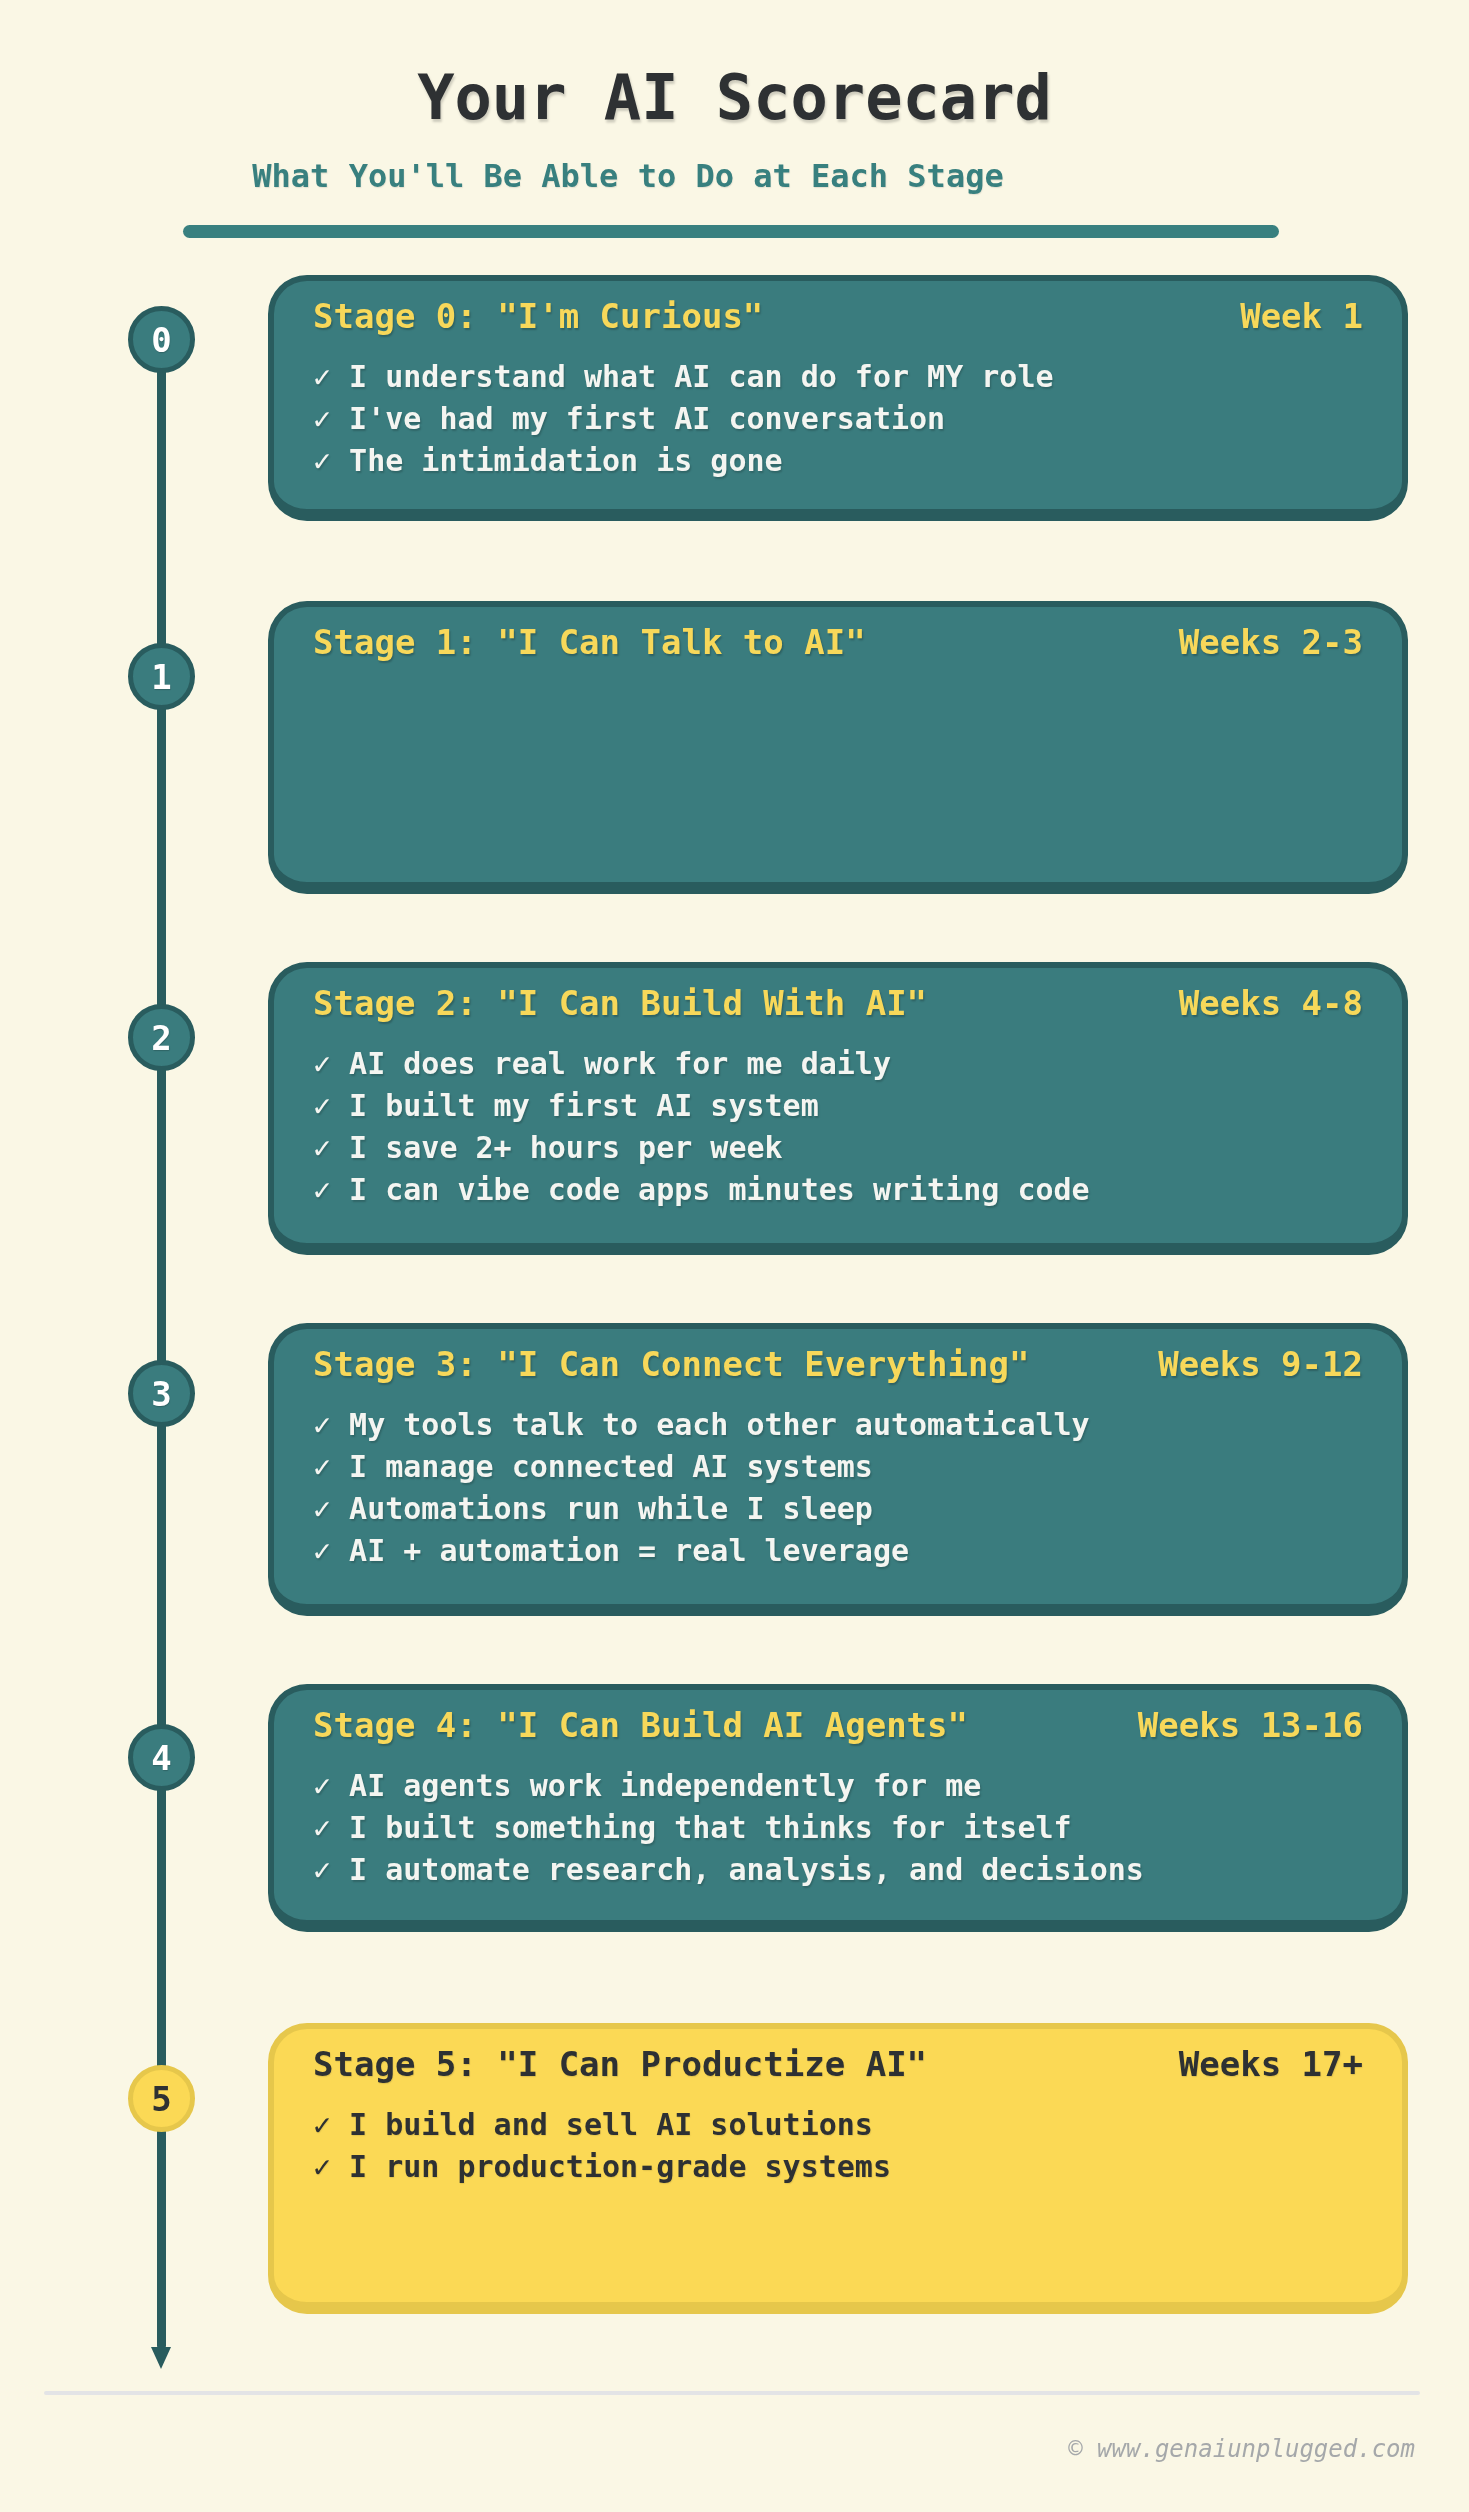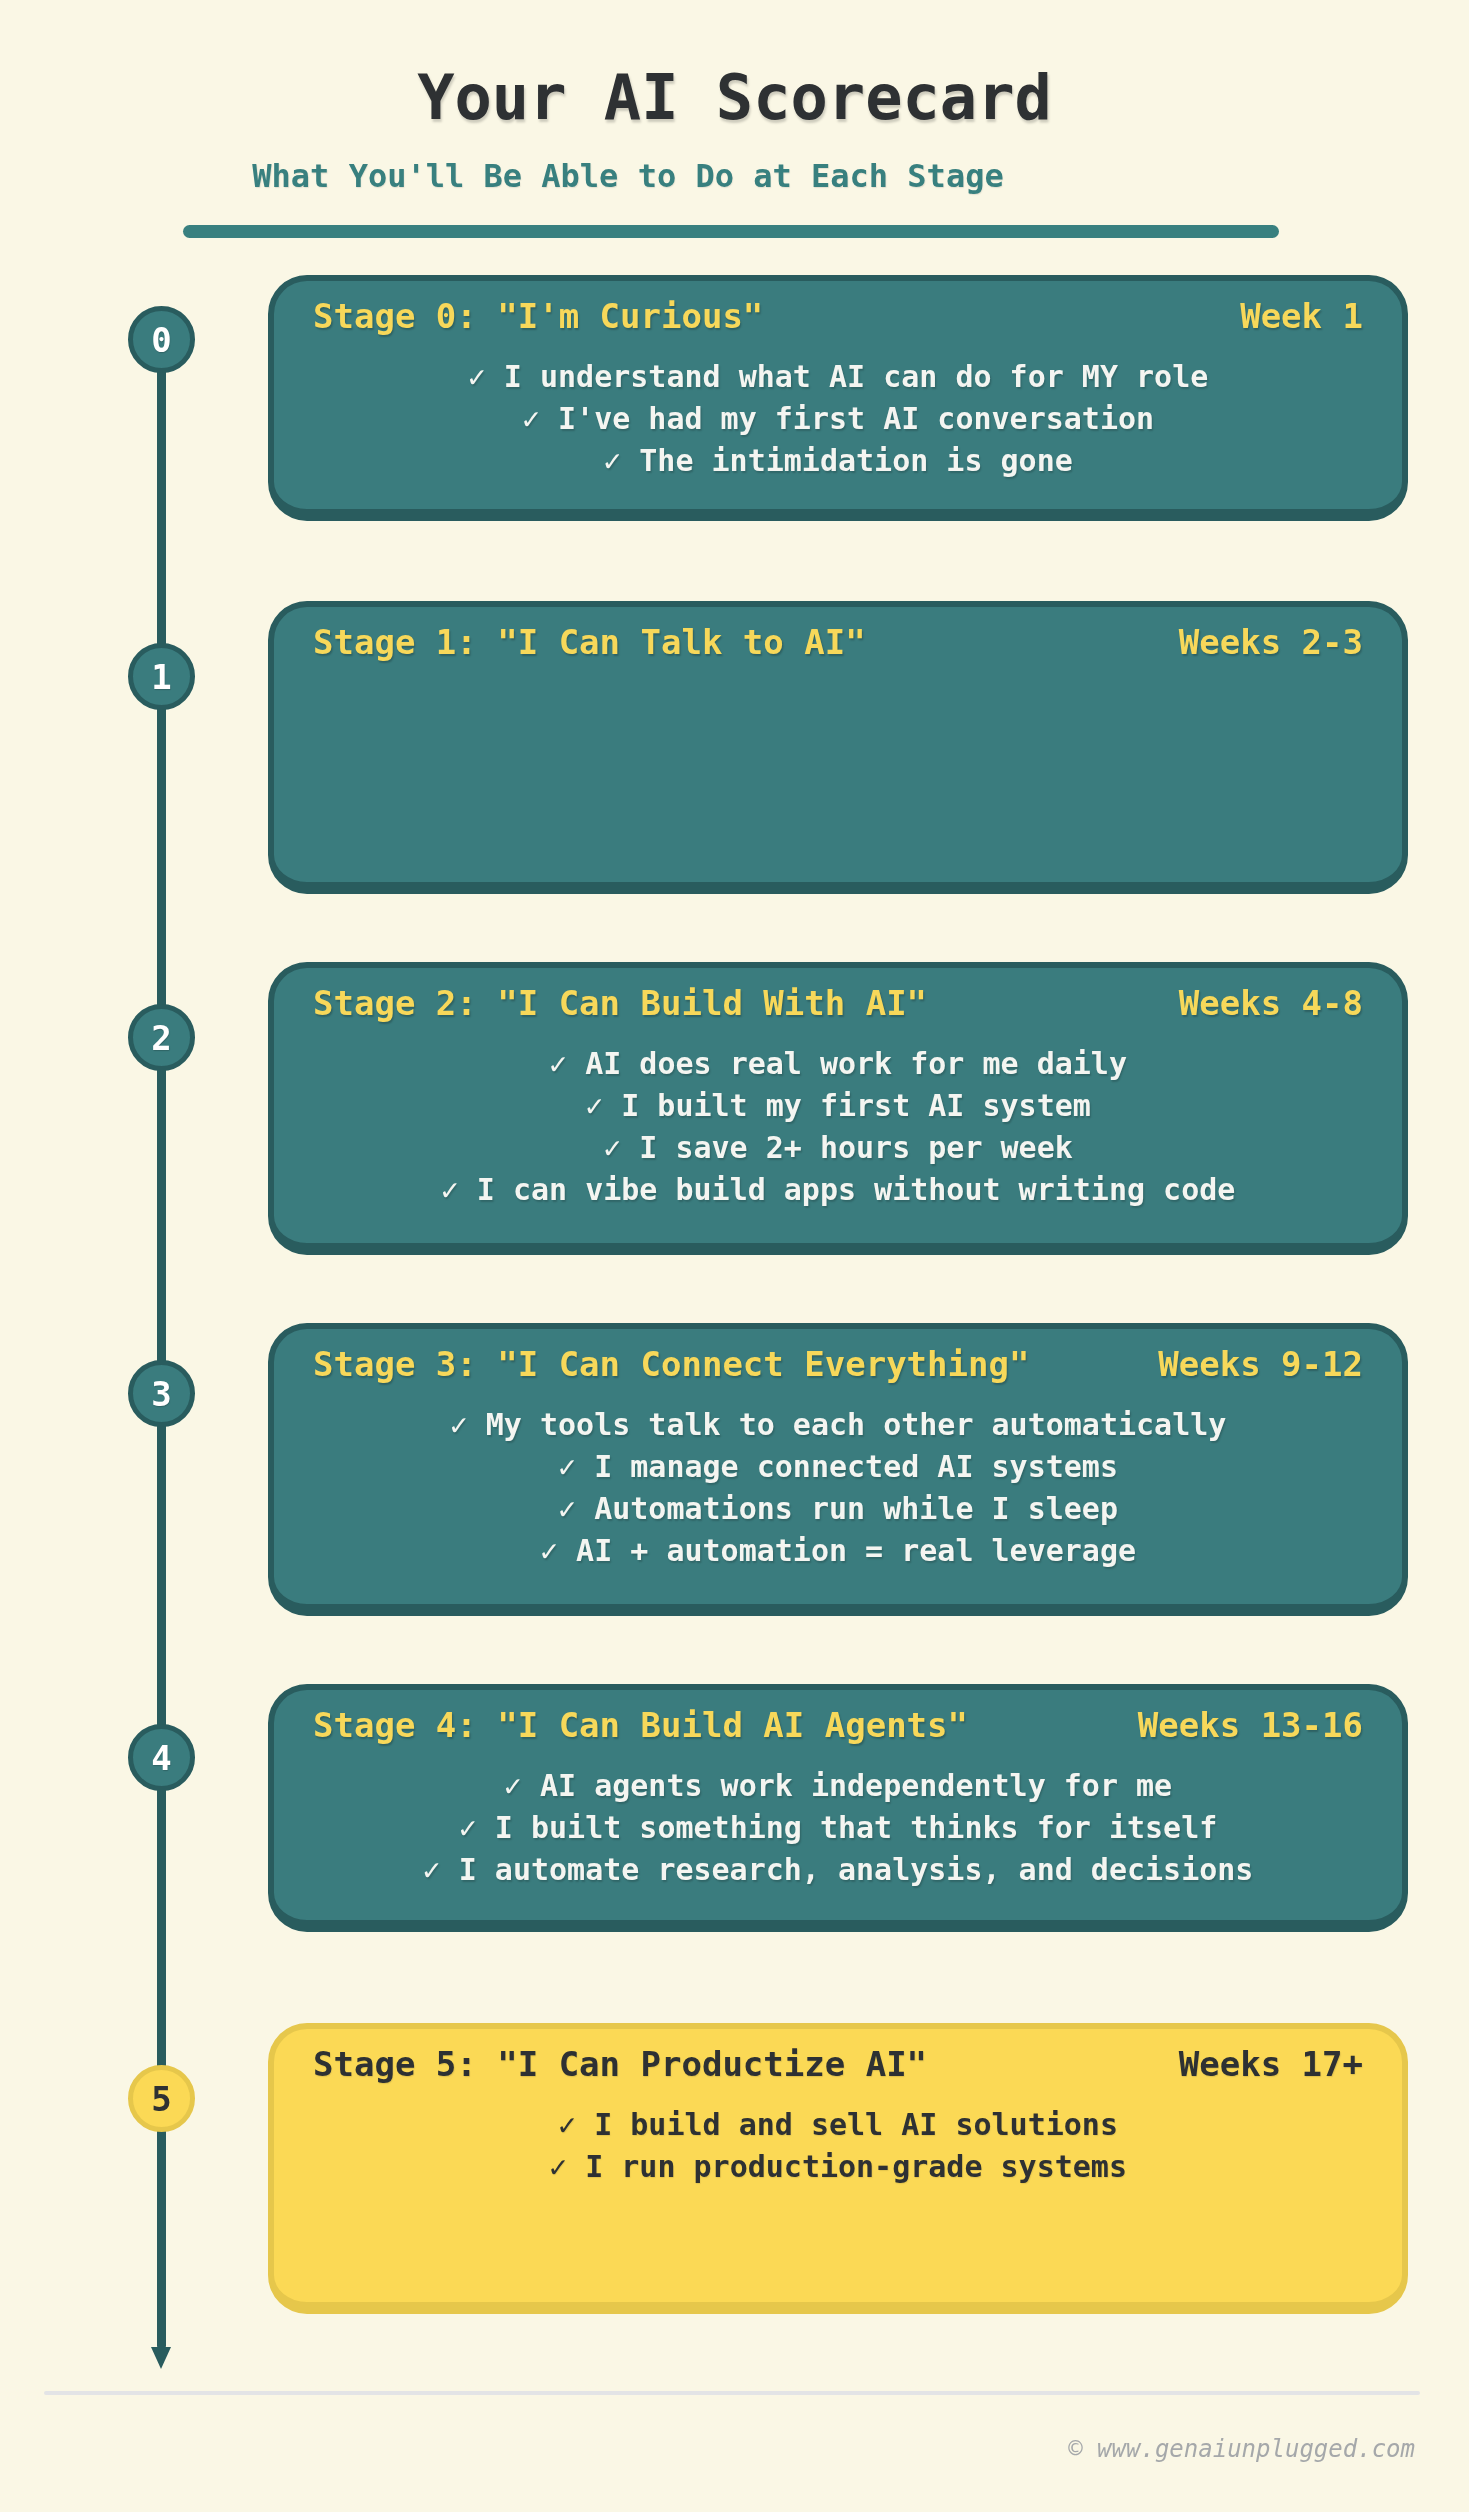--- a/index.html
+++ b/index.html
@@ -74,21 +74,20 @@
     display:flex;justify-content:space-between;align-items:baseline;
     font-size:34px;font-weight:bold;line-height:41px;color:var(--yellow);
     text-shadow:1.2px 1.9px 1.9px rgba(0,0,0,0.22);
   }
   .stage-card.highlight .card-header{color:var(--ink);text-shadow:0.6px 1.2px 1.2px rgba(0,0,0,0.12);}
   .stage-week{white-space:nowrap;padding-left:25px;}
   .card-items{
     list-style:none;margin-top:18.7px;
     font-size:30px;font-weight:bold;line-height:42px;color:var(--white-ink);
     text-shadow:1.2px 1.9px 1.9px rgba(0,0,0,0.18);
-    text-align:center;
   }
   .stage-card.highlight .card-items{color:var(--ink);text-shadow:0.6px 1.2px 1.2px rgba(0,0,0,0.10);}
 
   
   .footer-rule{
     position:absolute;left:44px;top:2391px;width:1376px;height:3.7px;
     background:var(--gray-rule);border-radius:1.9px;
   }
   .copyright{
     position:absolute;right:54px;top:2435px;
@@ -145,21 +144,21 @@
     </div>
     <article class="stage-card" style="top: 962px; height: 293px;">
       <div class="card-header">
         <span class="stage-title">Stage 2: "I Can Build With AI"</span>
         <span class="stage-week">Weeks 4-8</span>
       </div>
       <ul class="card-items">
             <li>✓ AI does real work for me daily</li>
             <li>✓ I built my first AI system</li>
             <li>✓ I save 2+ hours per week</li>
-            <li>✓ I can vibe build apps without writing code</li>
+            <li>✓ I can vibe code apps minutes writing code</li>
           </ul>
     </article>
   </div>
 
   <div class="stage-group">
     <div class="node" style="top: 1360px;">
       <span class="node-num">3</span>
     </div>
     <article class="stage-card" style="top: 1323px; height: 293px;">
       <div class="card-header">

